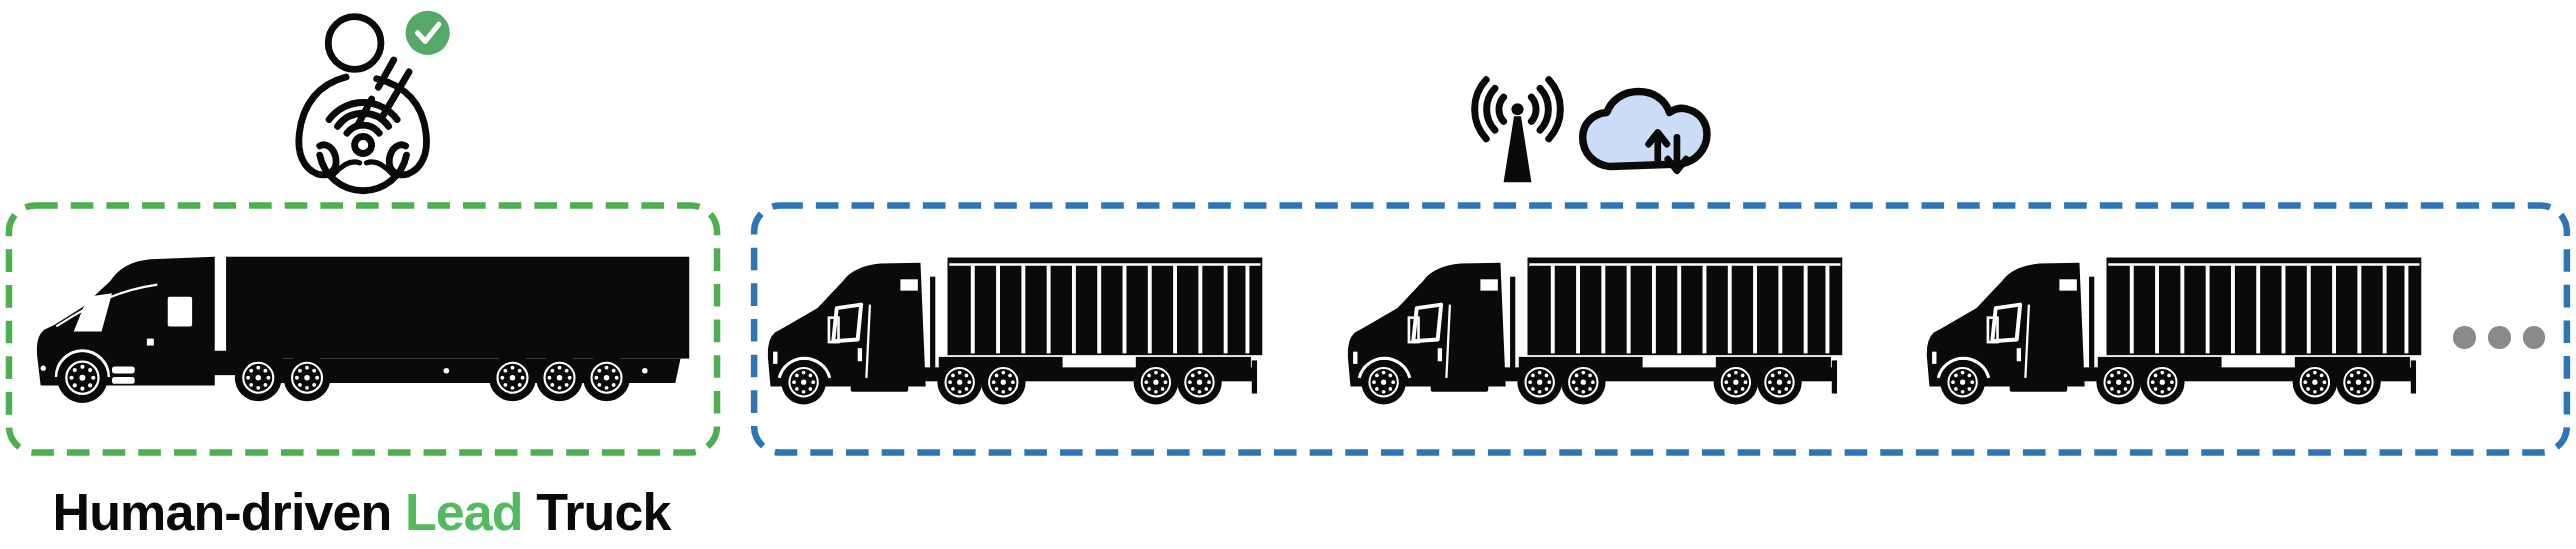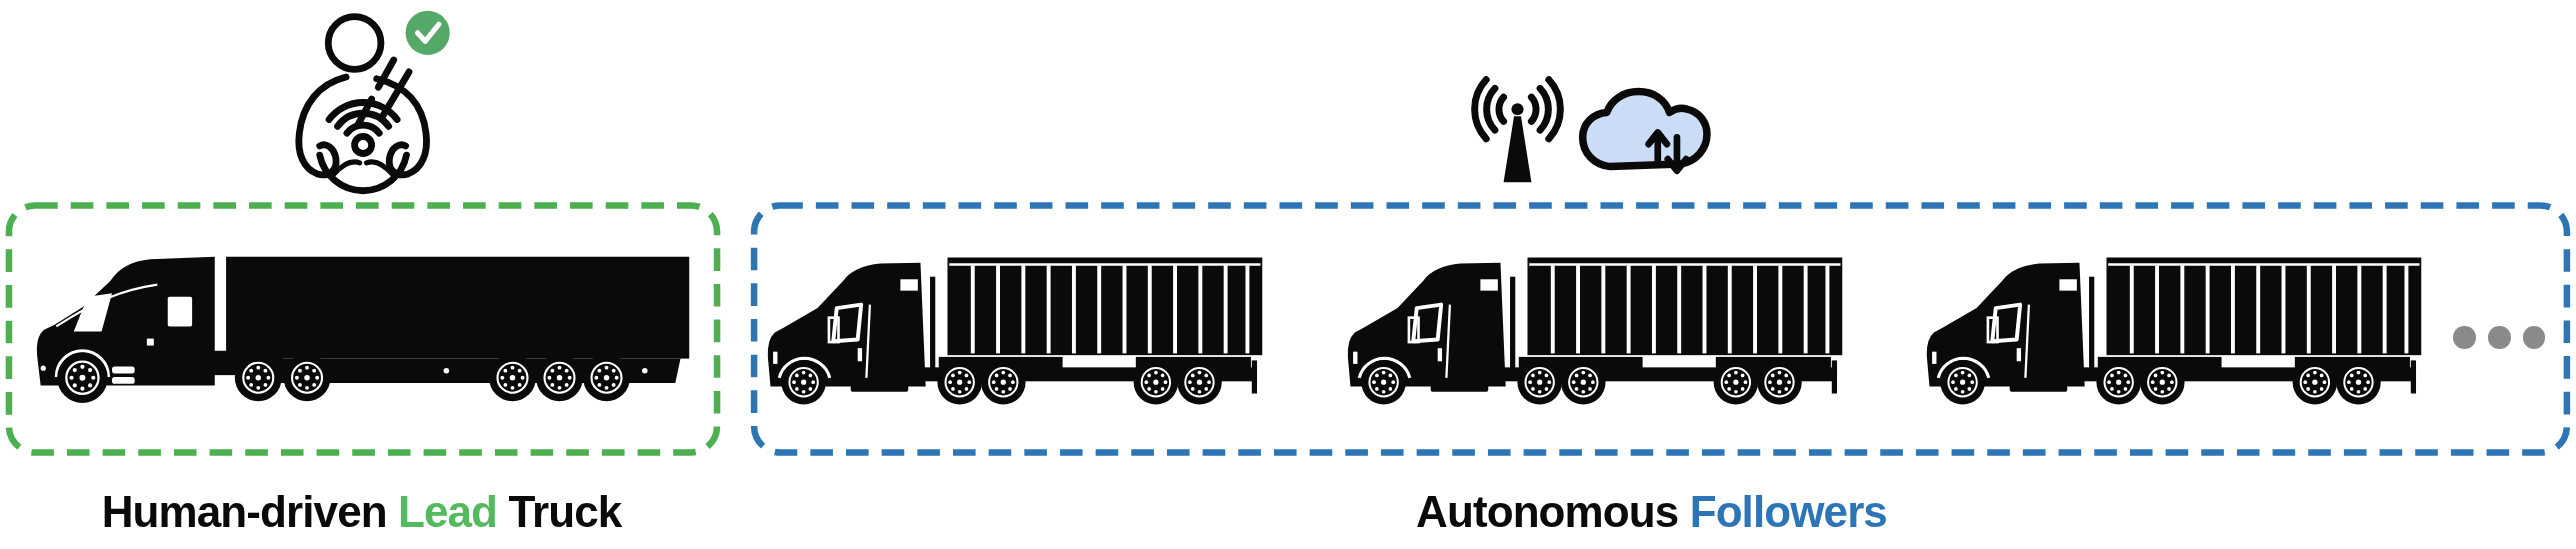--- a/index.html
+++ b/index.html
@@ -14,21 +14,21 @@
   svg{display:block;overflow:visible;}
   .ink{fill:var(--ink,#0a0a0a);}
   .stroke-ink{stroke:var(--ink,#0a0a0a);}
   .green-dash rect{stroke:var(--green,#4caf50);}
   .blue-dash rect{stroke:var(--blue,#2e75b6);}
   .dash-rect{fill:none;stroke-width:7.5;stroke-dasharray:26 15;stroke-linecap:butt;}
   .badge{fill:var(--badge-green,#55a868);}
   .cloud-body{fill:var(--cloud-fill,#cadcf6);stroke:var(--ink,#0a0a0a);stroke-width:9;stroke-linejoin:round;}
   .label{
     position:absolute;top:479px;height:66px;
-    font-size:44px;font-weight:bold;letter-spacing:-0.9px;
+    font-size:52px;font-weight:bold;letter-spacing:-0.9px;
     text-align:center;white-space:nowrap;color:var(--ink,#111);
     line-height:66px;
   }
   .hl-green{color:var(--green-text,#53ba5f);}
   .hl-blue{color:var(--blue-text,#2e75b8);}
   .dots{position:absolute;left:2453px;top:326px;display:flex;gap:12.2px;}
   .dot{width:22.7px;height:22.7px;border-radius:50%;background:var(--dot-gray,#8a8a8a);}
   .defs-holder{position:absolute;width:0;height:0;overflow:hidden;}
 </style>
 </head>
@@ -197,18 +197,15 @@
 
   <div class="dots">
     <span class="dot"></span>
     <span class="dot"></span>
     <span class="dot"></span>
   </div>
 
   <div class="label" style="left:0px;width:723px">
     <span>Human-driven </span><span class="hl-green">Lead</span><span> Truck</span>
   </div>
-  <div class="label" style="left:1290px;width:723px">
-    <span>Autonomous </span><span class="hl-blue">Followers</span><span></span>
-  </div>
 
 </div>
 
 
 </body></html>

